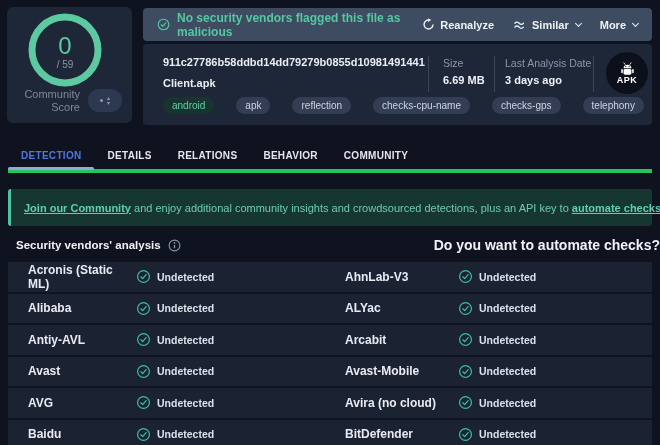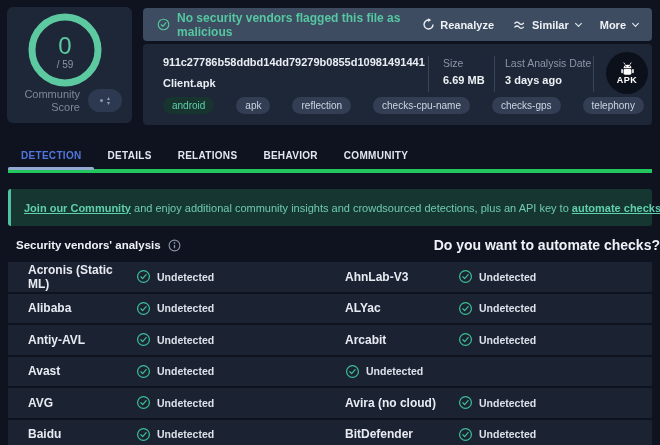--- a/index.html
+++ b/index.html
@@ -289,20 +289,21 @@
         <span class="vname">Avast</span>
         <span class="vstatus">
             <svg width="15" height="15" viewBox="0 0 16 16">
               <circle cx="8" cy="8" r="6.3" fill="none" stroke="#3dbf97" stroke-width="1.3"></circle>
               <path d="M5.2 8.3 L7.1 10.2 L10.8 5.9" fill="none" stroke="#3dbf97" stroke-width="1.3" stroke-linecap="round" stroke-linejoin="round"></path>
             </svg>
             <span>Undetected</span>
           </span>
       </div>
       <div class="vhalf h2">
+        <span class="vname">Avast-Mobile</span>
         <span class="vstatus">
             <svg width="15" height="15" viewBox="0 0 16 16">
               <circle cx="8" cy="8" r="6.3" fill="none" stroke="#3dbf97" stroke-width="1.3"></circle>
               <path d="M5.2 8.3 L7.1 10.2 L10.8 5.9" fill="none" stroke="#3dbf97" stroke-width="1.3" stroke-linecap="round" stroke-linejoin="round"></path>
             </svg>
             <span>Undetected</span>
           </span>
       </div>
     </div>
 

